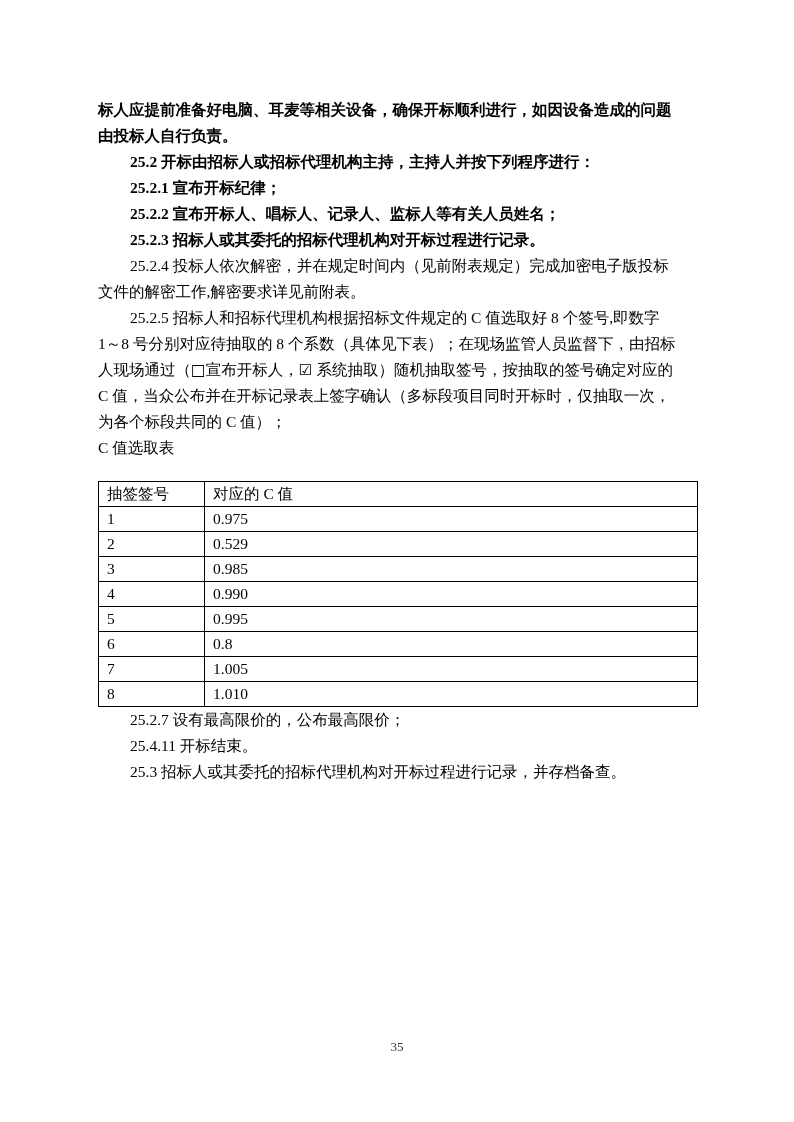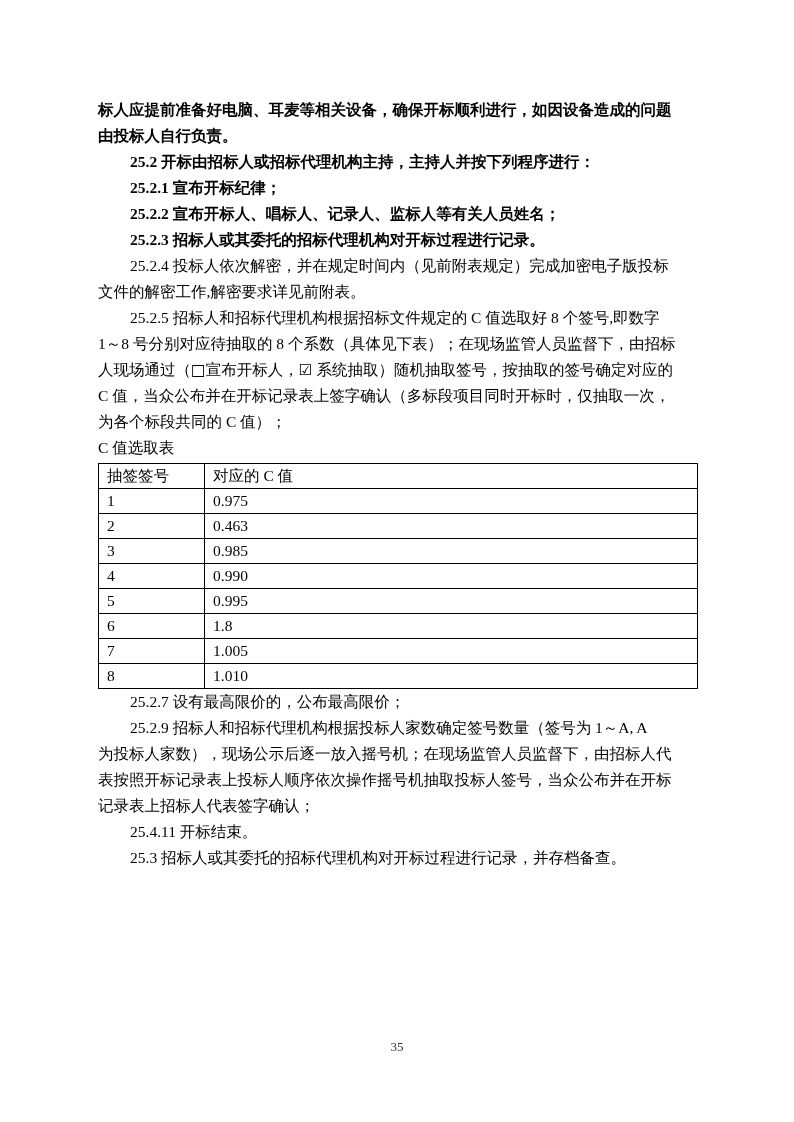--- a/index.html
+++ b/index.html
@@ -28,21 +28,21 @@
   }
   .b   { font-weight: 700; }
   .ind { text-indent: 32px; }
   .loose { line-height: 30px; margin-top: 8px; }
   .tight { line-height: 23px; margin-top: 5px; }
   .cb { font-family: "DejaVu Sans", sans-serif; }
   .tlabel { margin-top: 26px; line-height: 22px; }
   table.ctable {
     border-collapse: collapse;
     width: 600px;
-    margin-top: 2px;
+    margin-top: 20px;
     table-layout: fixed;
   }
   table.ctable col.c1 { width: 106px; }
   table.ctable td {
     border: 1px solid #000000;
     font-size: 15.5px;
     line-height: 24px;
     height: 24px;
     padding: 0 4px 0 8px;
     text-align: left;
@@ -99,52 +99,48 @@
         <tr>
           <td>抽签签号</td>
           <td>对应的 C 值</td>
         </tr>
         <tr>
           <td>1</td>
           <td>0.975</td>
         </tr>
         <tr>
           <td>2</td>
-          <td>0.463</td>
+          <td>0.529</td>
         </tr>
         <tr>
           <td>3</td>
           <td>0.985</td>
         </tr>
         <tr>
           <td>4</td>
           <td>0.990</td>
         </tr>
         <tr>
           <td>5</td>
           <td>0.995</td>
         </tr>
         <tr>
           <td>6</td>
-          <td>1.8</td>
+          <td>0.8</td>
         </tr>
         <tr>
           <td>7</td>
           <td>1.005</td>
         </tr>
         <tr>
           <td>8</td>
           <td>1.010</td>
         </tr>
       </tbody>
     </table>
 
     <p class="low ind">25.2.7 设有最高限价的，公布最高限价；</p>
-    <p class="low ind">25.2.9 招标人和招标代理机构根据投标人家数确定签号数量（签号为 1～A, A
-为投标人家数），现场公示后逐一放入摇号机；在现场监管人员监督下，由招标人代
-表按照开标记录表上投标人顺序依次操作摇号机抽取投标人签号，当众公布并在开标
-记录表上招标人代表签字确认；</p>
     <p class="low ind mt6">25.4.11 开标结束。</p>
     <p class="low ind mt2">25.3 招标人或其委托的招标代理机构对开标过程进行记录，并存档备查。</p>
   </div>
 
   <div class="pagenum">35</div>
 </div>
 
 </body></html>

